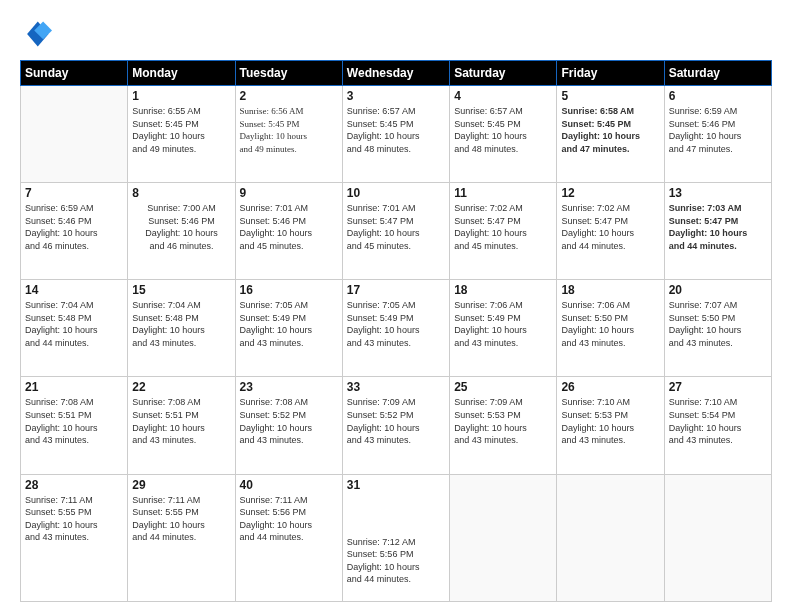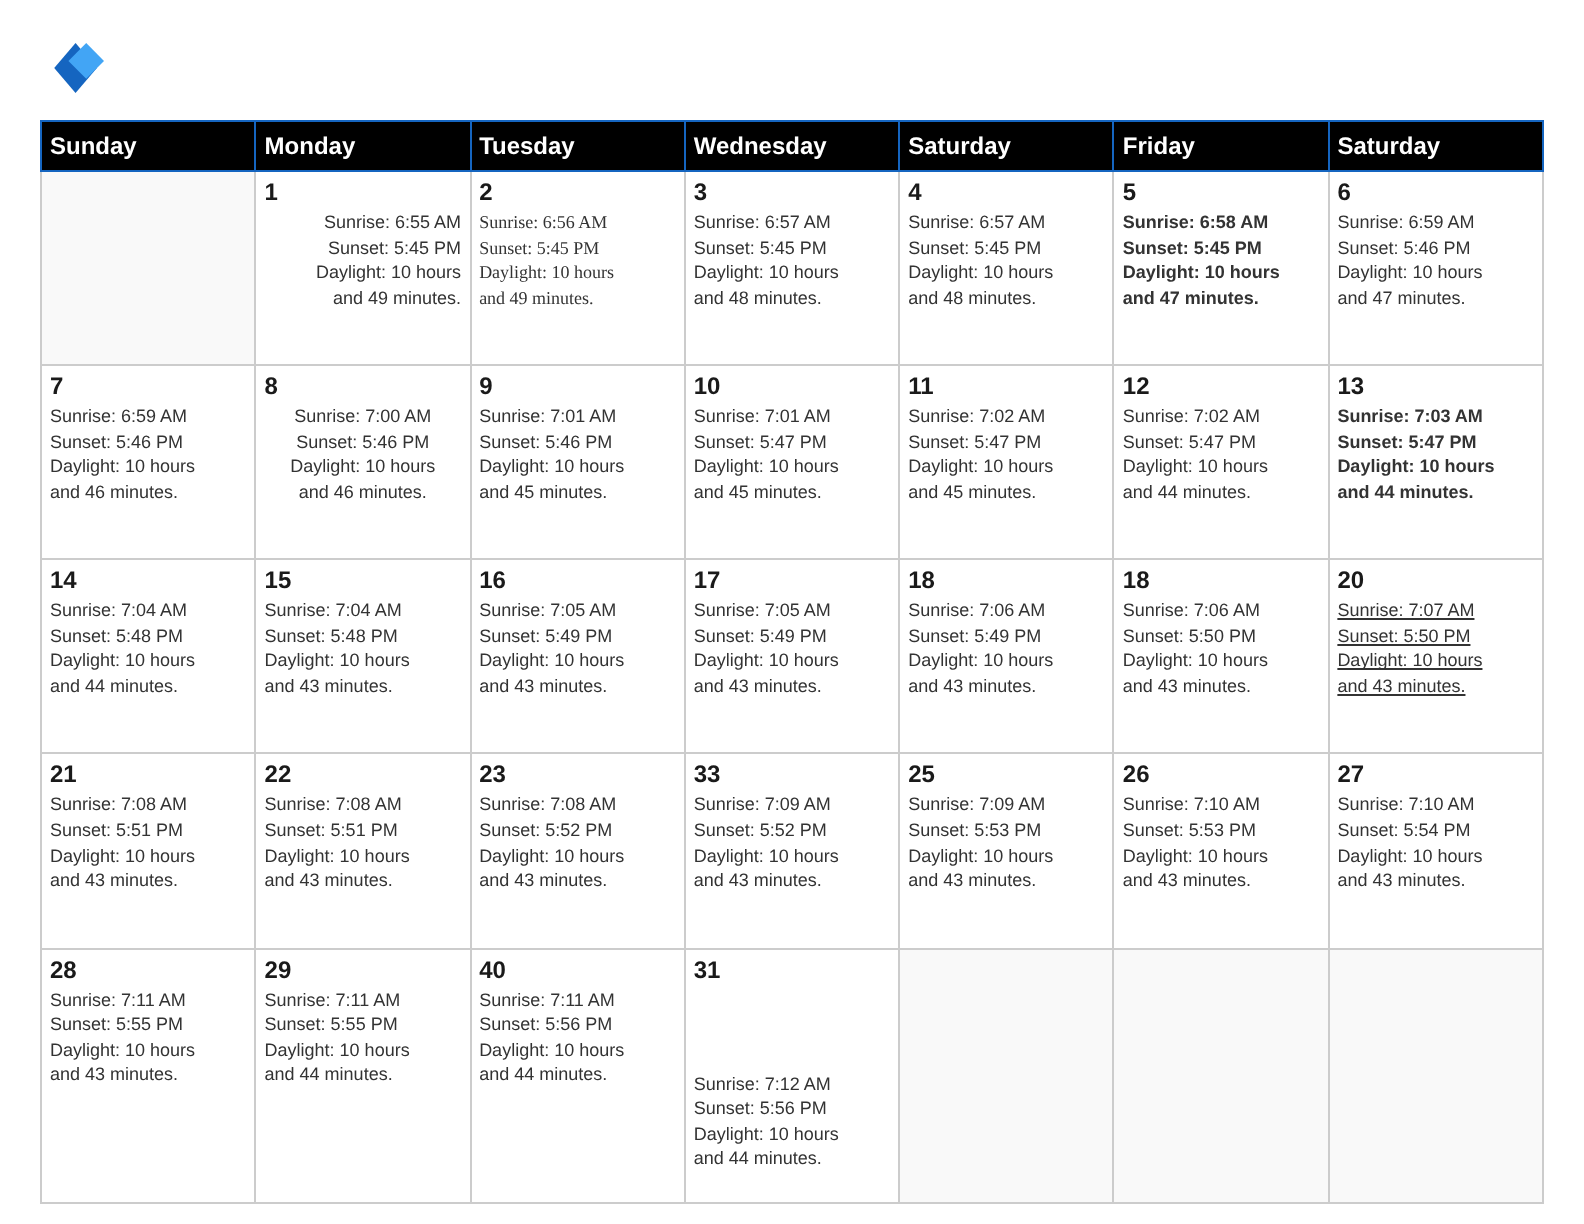--- a/index.html
+++ b/index.html
@@ -125,21 +125,21 @@
           <th>Saturday</th>
           <th>Friday</th>
           <th>Saturday</th>
         </tr>
     </thead>
     <tbody id="calendar-body">
     <tr>
           <td class="empty"></td>
           <td>
             <div class="day-num">1</div>
-            <div class="day-info" style="white-space: pre-line; text-align: right;">Sunrise: 6:55 AM
+            <div class="day-info" style="white-space: pre-line;">Sunrise: 6:55 AM
 Sunset: 5:45 PM
 Daylight: 10 hours
 and 49 minutes.</div>
           </td>
           <td>
             <div class="day-num">2</div>
             <div class="day-info" style="white-space: pre-line; font-family: Liberation Serif, serif;">Sunrise: 6:56 AM
 Sunset: 5:45 PM
 Daylight: 10 hours
 and 49 minutes.</div>
@@ -262,21 +262,21 @@
           </td>
           <td>
             <div class="day-num">18</div>
             <div class="day-info" style="white-space: pre-line;">Sunrise: 7:06 AM
 Sunset: 5:50 PM
 Daylight: 10 hours
 and 43 minutes.</div>
           </td>
           <td>
             <div class="day-num">20</div>
-            <div class="day-info" style="white-space: pre-line; text-decoration: underline;">Sunrise: 7:07 AM
+            <div class="day-info" style="white-space: pre-line;">Sunrise: 7:07 AM
 Sunset: 5:50 PM
 Daylight: 10 hours
 and 43 minutes.</div>
           </td>
         </tr>
         <tr>
           <td>
             <div class="day-num">21</div>
             <div class="day-info" style="white-space: pre-line;">Sunrise: 7:08 AM
 Sunset: 5:51 PM

